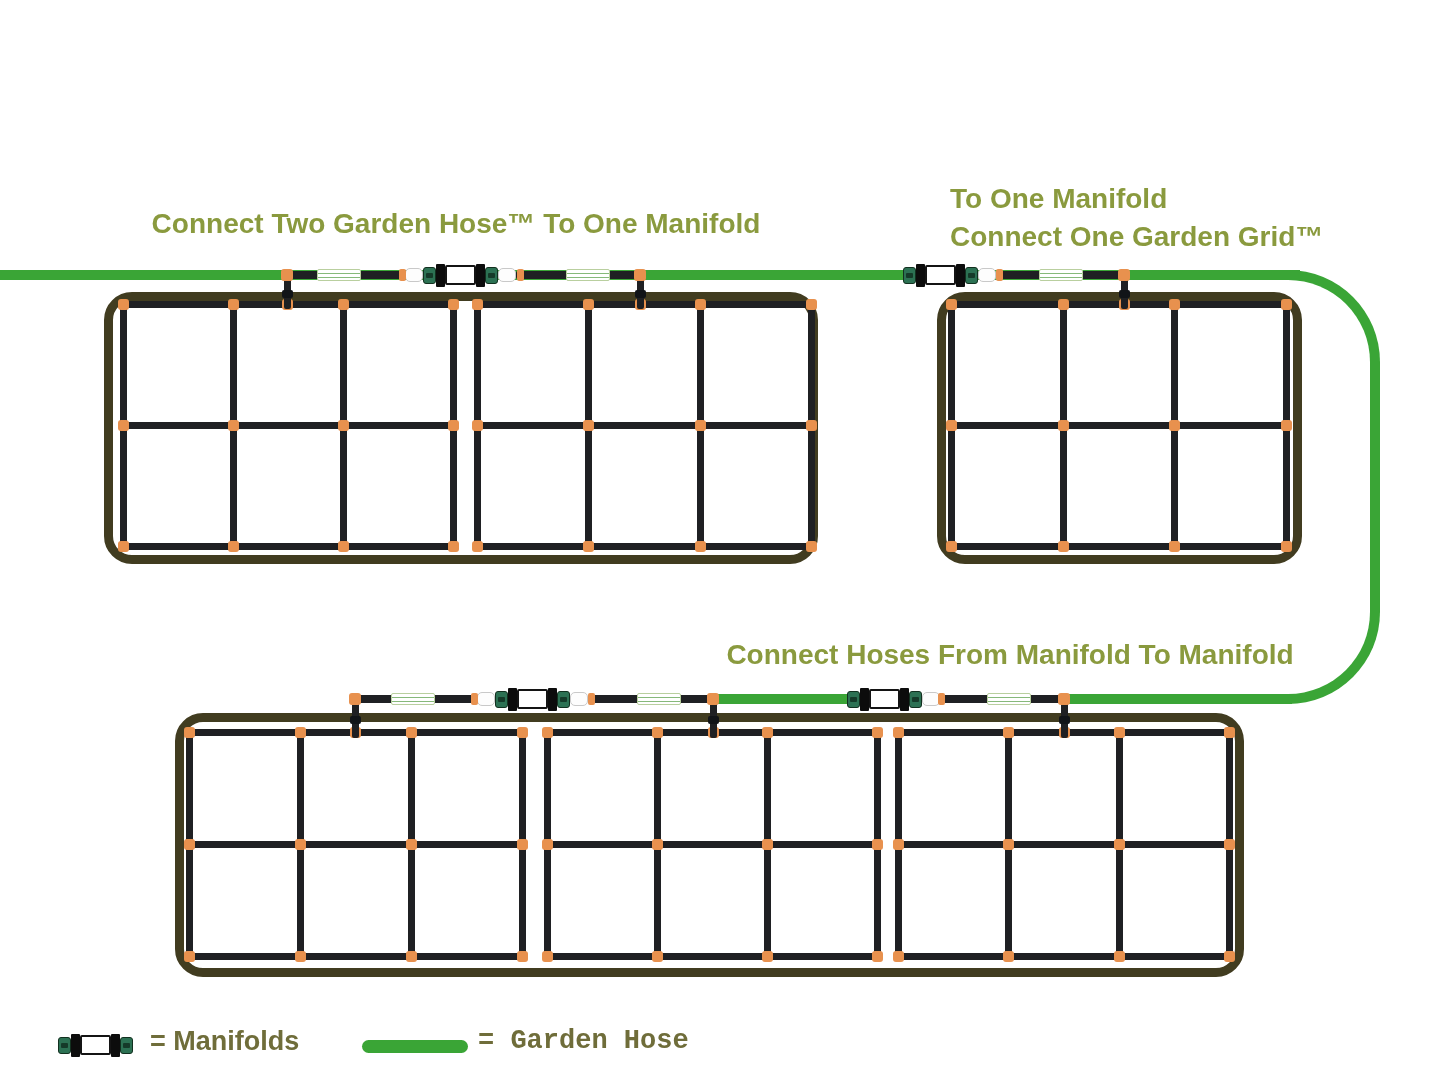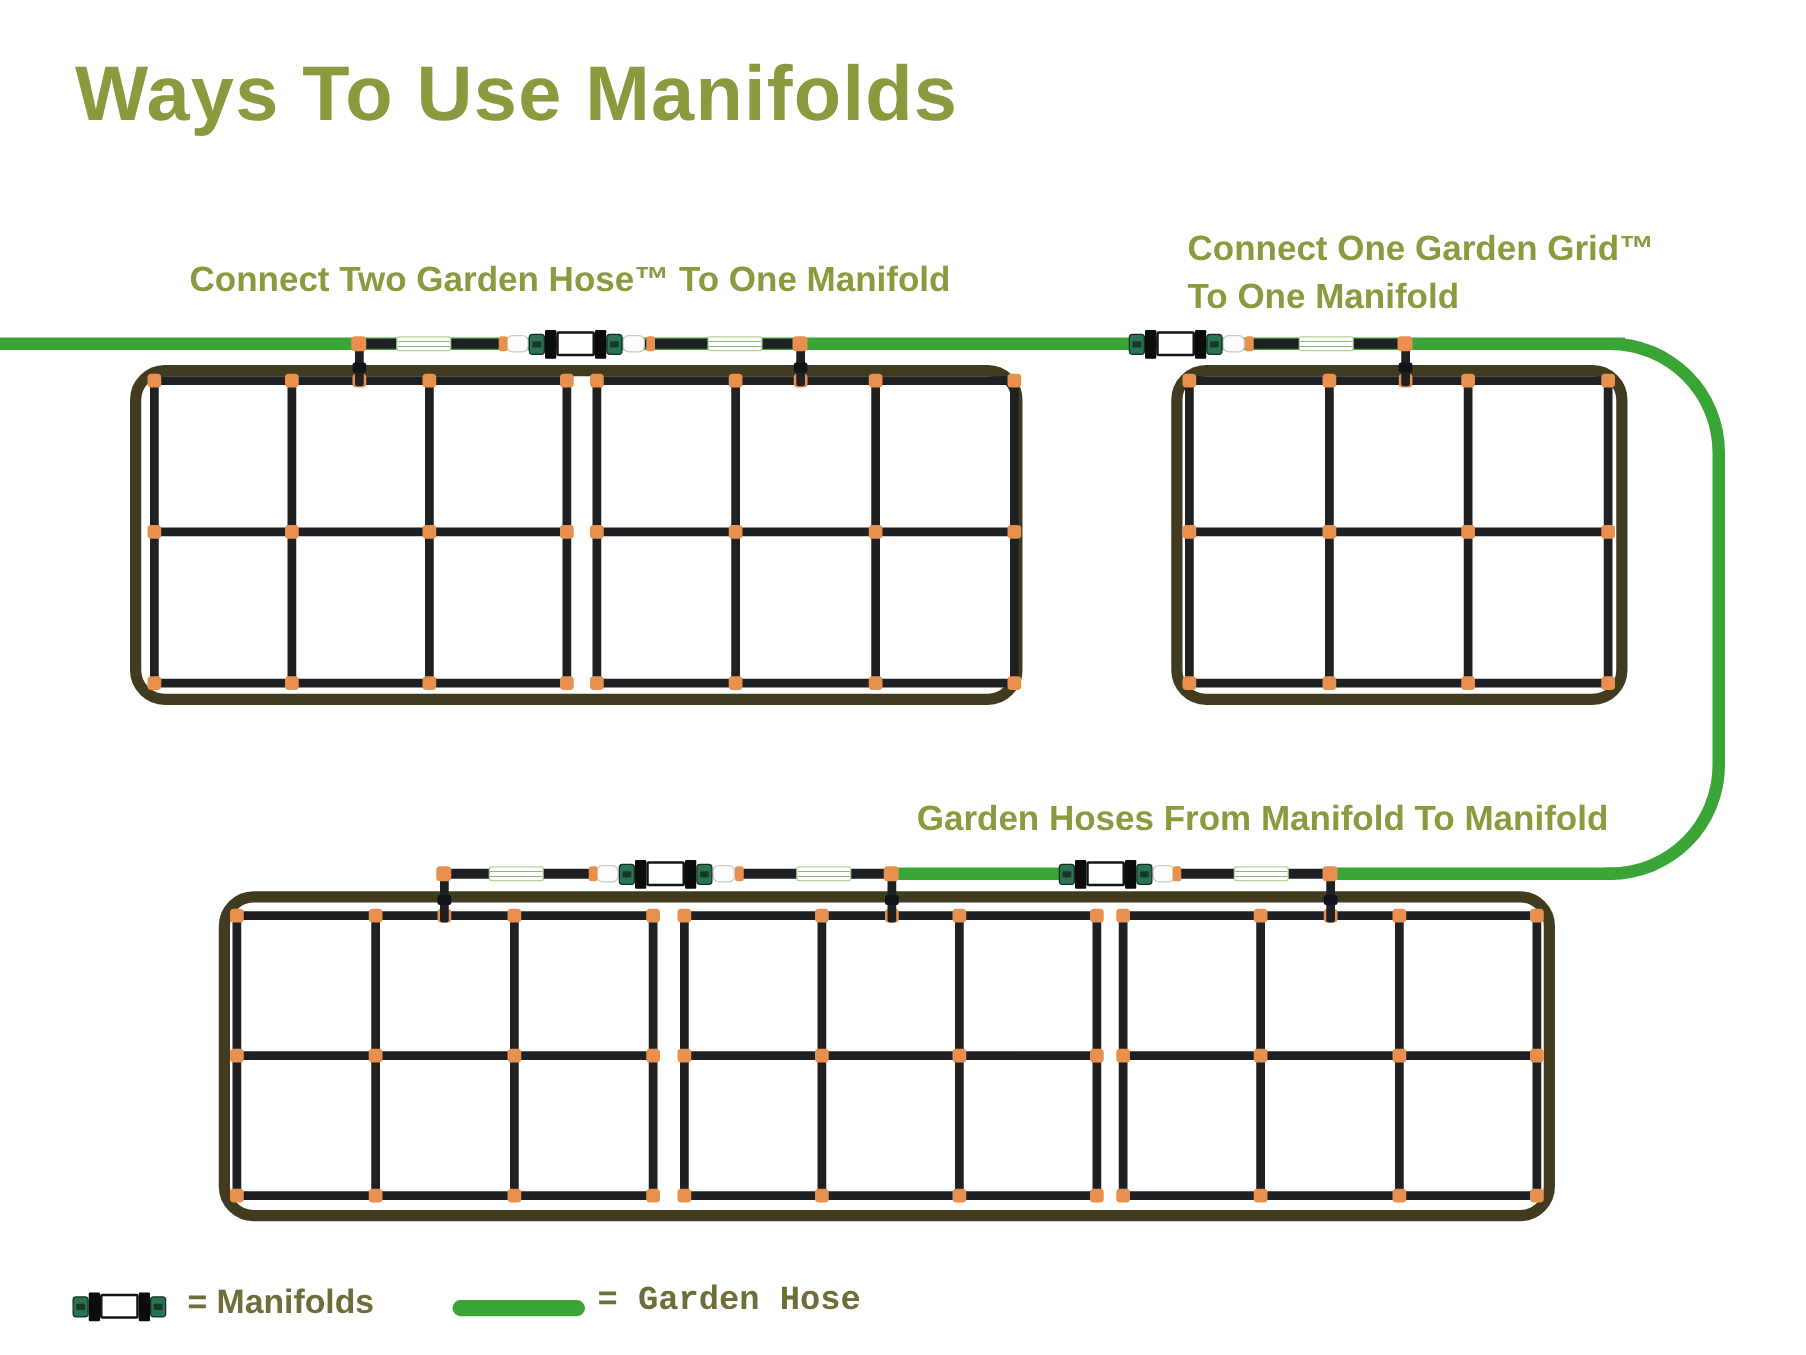--- a/index.html
+++ b/index.html
@@ -56,30 +56,29 @@
   .legend-text{
     position:absolute;font-size:27px;font-weight:bold;color:var(--legendtext);white-space:nowrap;
   }
   .legend-hose-swatch{position:absolute;background:var(--hose);border-radius:7px;}
 </style>
 </head>
 <body style="--olive: #8a9a3e; --legendtext: #6f6d3a; --hose: #3aa536; --rect-border: #413c20; --tube: #1f2023; --orange: #e8914e; --mgreen: #2c7153; --mdark: #153a29;">
 
 <div id="canvas">
 
-  <div class="page-title">Ways To Use Manifolds</div>
 
   <div class="section-label label-two-grids">Connect Two Garden Hose™ To One Manifold</div>
 
   <div class="section-label label-one-grid">
+    <div>To One Manifold</div>
     <div>Connect One Garden Grid™</div>
-    <div>To One Manifold</div>
   </div>
 
-  <div class="section-label label-m2m">Garden Hoses From Manifold To Manifold</div>
+  <div class="section-label label-m2m">Connect Hoses From Manifold To Manifold</div>
 
   <div id="diagram">
       <div class="group-rect" style="left: 104px; top: 292px; width: 714px; height: 272px;"></div>
       <div class="group-rect" style="left: 937px; top: 292px; width: 365px; height: 272px;"></div>
       <div class="group-rect" style="left: 175px; top: 713px; width: 1069px; height: 264px;"></div>
       <div class="hose" style="left: 0px; top: 270px; width: 1300px; height: 10px;"></div>
       <div class="hose-curve" style="left: 1284px; top: 270px; width: 96px; height: 434px;"></div>
       <div class="hose" style="left: 717px; top: 694px; width: 131px; height: 10px;"></div>
       <div class="hose" style="left: 1068px; top: 694px; width: 224px; height: 10px;"></div>
       <div class="tube-v" style="left: 120px; top: 301px; width: 7px; height: 249px;"></div>

